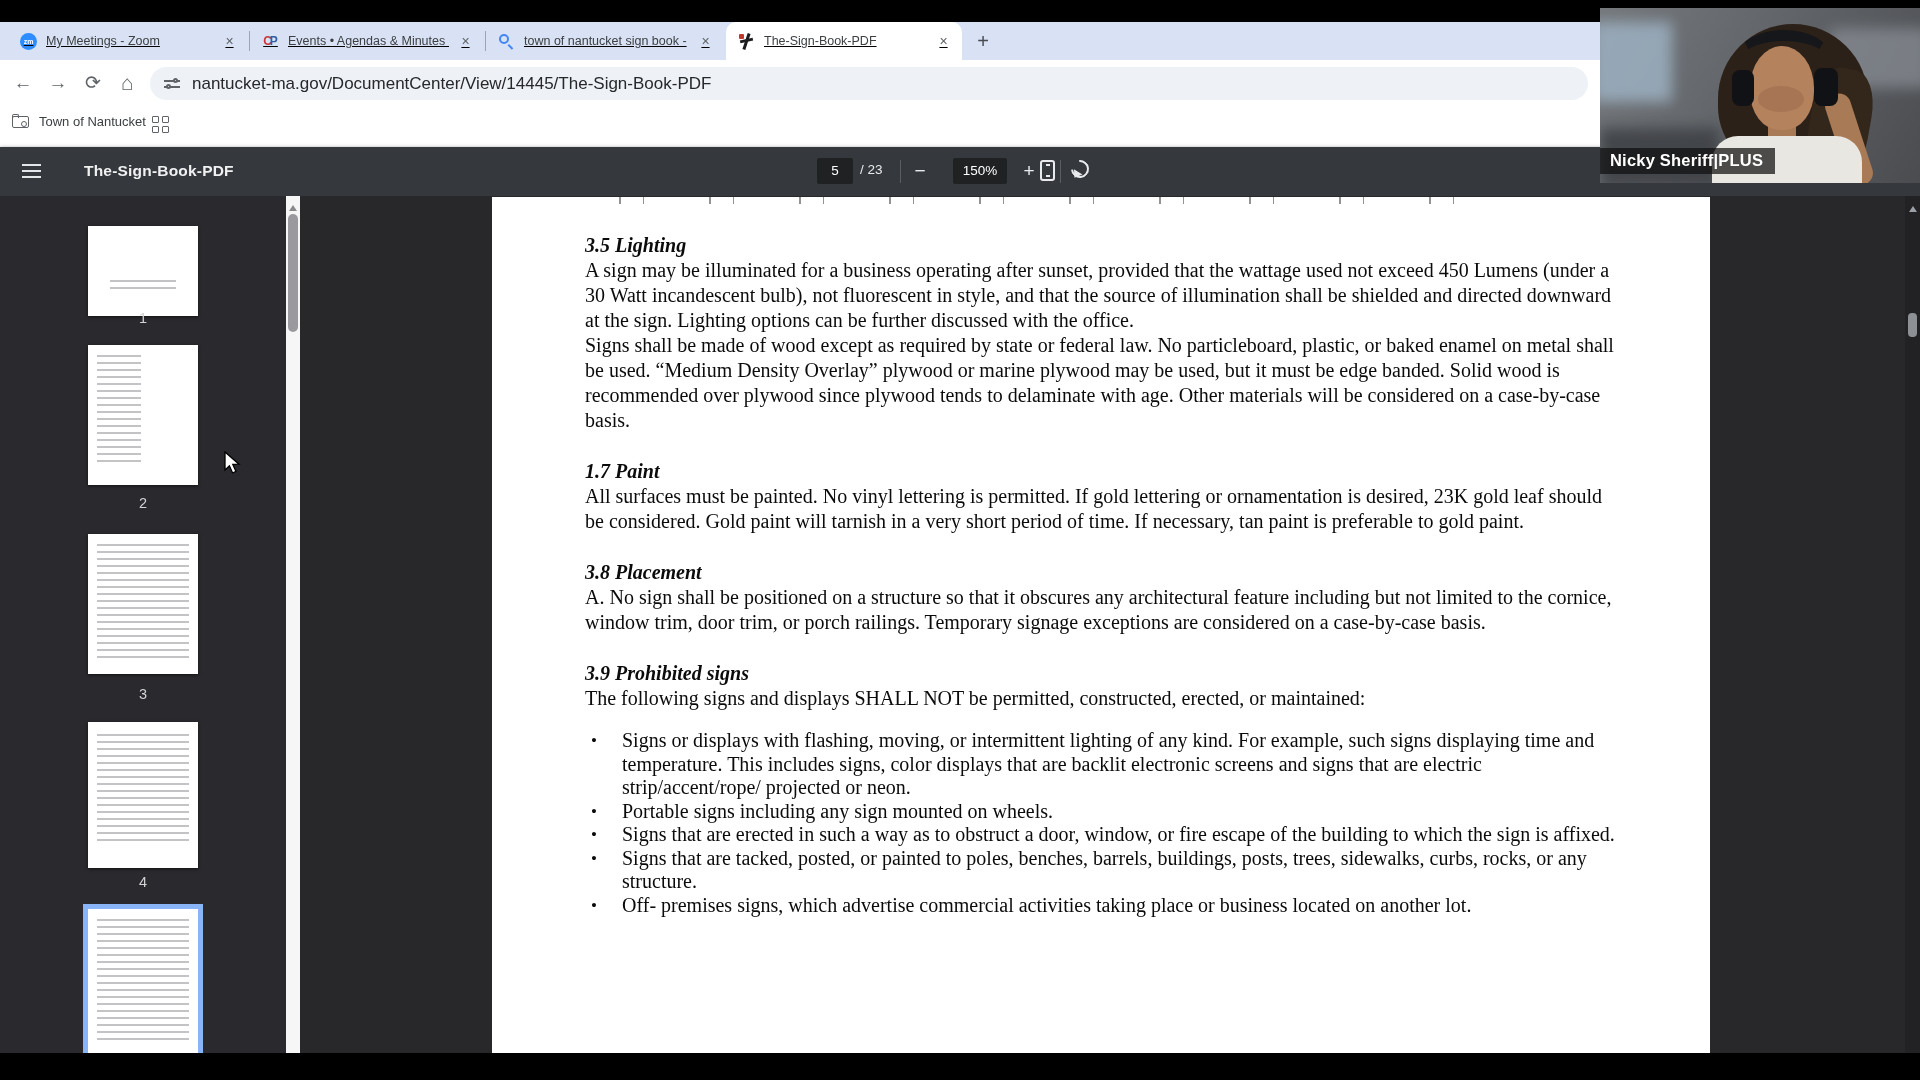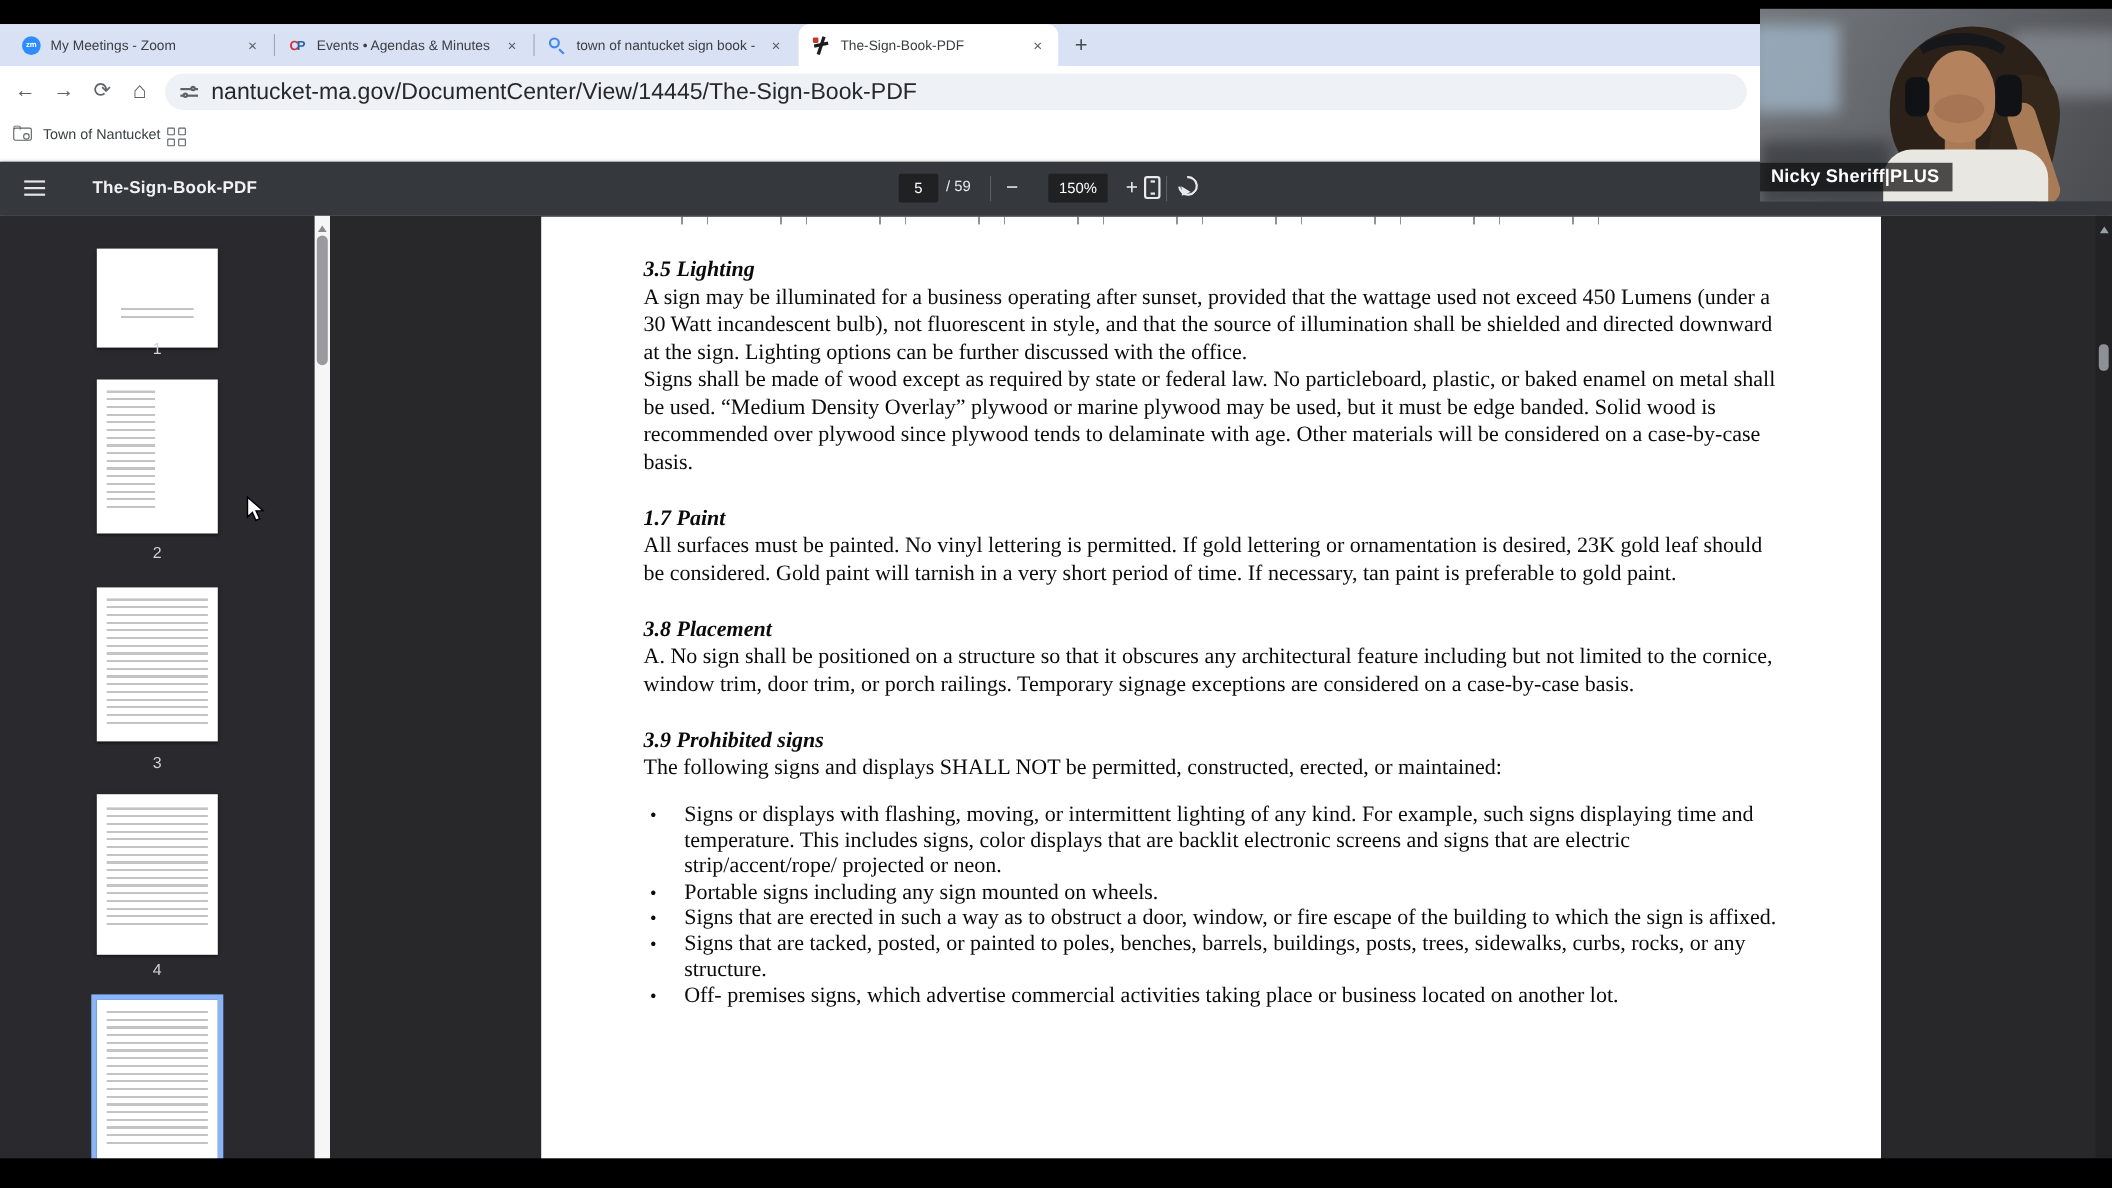--- a/index.html
+++ b/index.html
@@ -4,21 +4,21 @@
 <style>
   * { margin:0; padding:0; box-sizing:border-box; }
   html,body { width:1920px; height:1080px; overflow:hidden; background:#000; }
   body { font-family:"Liberation Sans", sans-serif; position:relative; }
 
   
   #browser { position:absolute; left:0; top:22px; width:1920px; height:1031px; background:#fff; }
 
   
   #tabstrip { position:absolute; left:0; top:0; width:1920px; height:38px; background:#d8e2f4; }
-  .tab { position:absolute; top:0; height:38px; display:flex; align-items:center; padding:0 10px 0 12px; cursor:default; }
+  .tab { position:absolute; top:0; height:38px; display:flex; align-items:center; padding:0 10px 0 12px; cursor:default;text-decoration:underline; }
   .tab .favicon { width:17px; height:17px; flex:0 0 17px; margin-right:9px; position:relative; }
   .tab .tab-title { font-size:12.5px; color:#3d4043; white-space:nowrap; overflow:hidden; flex:1; }
   .tab .tab-close { width:17px; height:17px; margin-left:8px; border-radius:50%; color:#5f6368; font-size:14px; line-height:16px; text-align:center; flex:0 0 17px; }
   .tab.active { background:#ffffff; border-radius:10px 10px 0 0; }
   .tab-divider { position:absolute; top:9px; width:1px; height:20px; background:#9aa6b8; }
   #new-tab-btn { position:absolute; left:970px; top:7px; width:26px; height:26px; border-radius:50%; color:#474b4f; font-size:20px; line-height:24px; text-align:center; }
 
   
   .fav-zoom { background:#2d8cff; border-radius:50%; width:17px; height:17px; color:#fff; font-size:7px; font-weight:bold; text-align:center; line-height:17px; }
   .fav-cp  { font-weight:bold; font-size:12px; line-height:17px; text-align:center; }
@@ -28,21 +28,21 @@
   .fav-search .handle { position:absolute; left:11px; top:11px; width:6px; height:2px; background:#4285f4; transform:rotate(45deg); transform-origin:0 0; }
   .fav-doc { position:relative; }
   .fav-doc .stroke1 { position:absolute; left:7px; top:0; width:3px; height:17px; background:#1c1c1e; transform:rotate(18deg); }
   .fav-doc .stroke2 { position:absolute; left:2px; top:6px; width:13px; height:3px; background:#1c1c1e; transform:rotate(-12deg); }
   .fav-doc .reddot { position:absolute; left:1px; top:1px; width:5px; height:5px; background:#c0392b; border-radius:1px; }
 
   
   #navrow { position:absolute; left:0; top:38px; width:1920px; height:46px; background:#fff; }
   .nav-icon { position:absolute; top:10px; width:26px; height:26px; color:#5f6368; font-size:19px; line-height:26px; text-align:center; }
   #omnibox { position:absolute; left:150px; top:7px; width:1438px; height:33px; background:#eef1f5; border-radius:17px; display:flex; align-items:center; padding:0 14px; }
-  #omnibox .url { font-size:21px; color:#26282b; margin-left:12px; white-space:nowrap; }
+  #omnibox .url { font-size:17px; color:#26282b; margin-left:12px; white-space:nowrap; }
   .tune-icon { width:16px; height:16px; position:relative; flex:0 0 16px; }
   .tune-icon .l1,.tune-icon .l2 { position:absolute; left:0; width:16px; height:2px; background:#5f6368; }
   .tune-icon .l1 { top:4px; } .tune-icon .l2 { top:10px; }
   .tune-icon .k1,.tune-icon .k2 { position:absolute; width:5px; height:5px; border-radius:50%; background:#eef1f5; border:2px solid #5f6368; }
   .tune-icon .k1 { left:9px; top:2.5px; } .tune-icon .k2 { left:2px; top:8.5px; }
 
   
   #bookmarksbar { position:absolute; left:0; top:84px; width:1920px; height:41px; background:#fff; }
   #bm-folder { position:absolute; left:12px; top:8px; height:25px; display:flex; }
   #bm-folder .label { font-size:13px; color:#3c4043; margin-left:9px; }
@@ -203,21 +203,21 @@
   </div>
 
   <div id="pdf-toolbar">
     <div class="hamburger">
         <span></span>
         <span></span>
         <span></span>
       </div>
     <div id="pdf-title">The-Sign-Book-PDF</div>
     <div class="tb-box" id="page-input">5</div>
-    <div id="page-total">/ 59</div>
+    <div id="page-total">/ 23</div>
     <div class="tb-divider" style="left:900px;"></div>
     <div class="tb-btn" style="left:907px;">−</div>
     <div class="tb-box" id="zoom-input">150%</div>
     <div class="tb-btn" style="left:1016px;">+</div>
     <div class="tb-divider" style="left:1022px; left:1060px;"></div>
     <div class="fit-icon"></div>
     <div class="rotate-icon">
         <span class="arc"></span>
         <span class="head"></span>
       </div>

